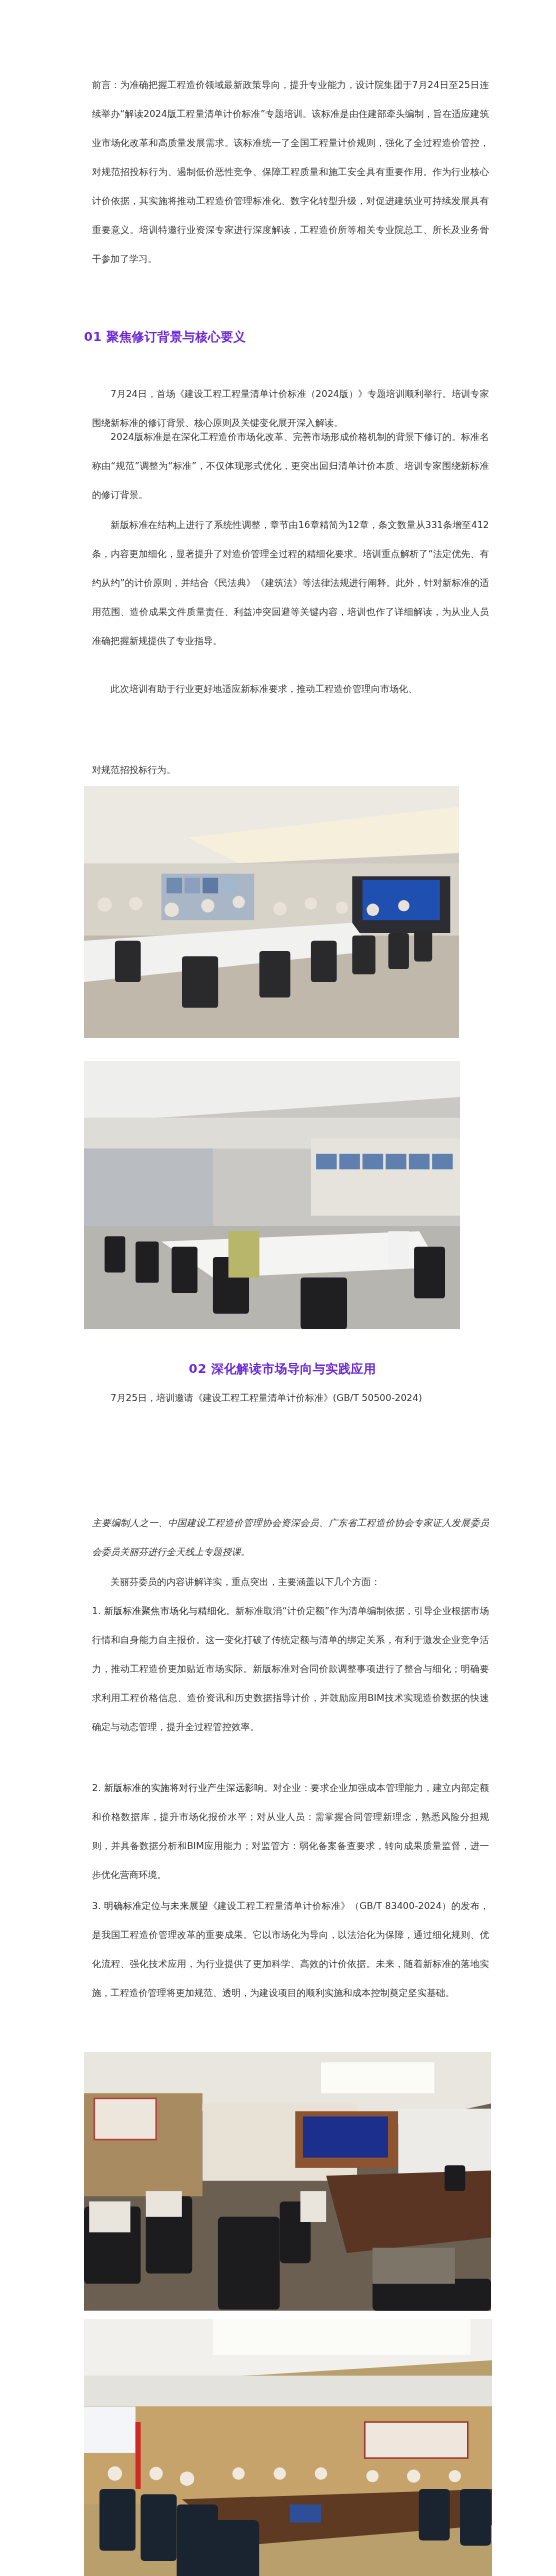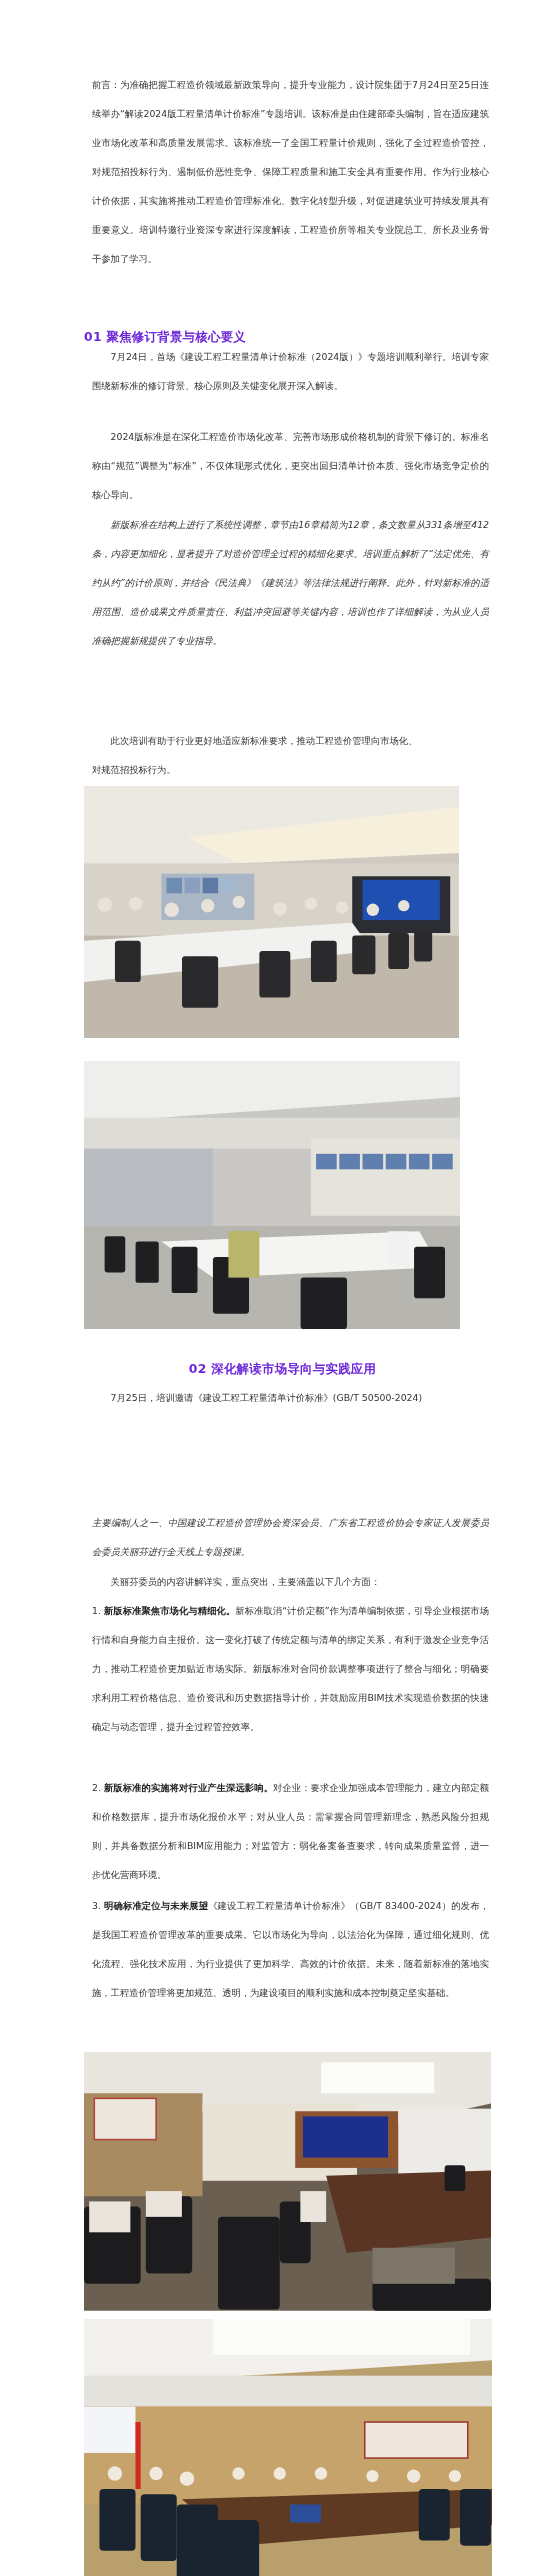--- a/index.html
+++ b/index.html
@@ -2,34 +2,34 @@
 <html style="font-size:8.2px"><head>
 <meta charset="utf-8">
 <style>
   html, body { margin:0; padding:0; background:#ffffff; }
   body { width:556px; height:2865px; position:relative; overflow:hidden;
          font-family:"DejaVu Sans","Liberation Sans",sans-serif; color:#333333; }
   .blk { position:absolute; left:84px; width:397px; }
   .p { font-size:9.3px; line-height:29px; margin:8px; text-align:justify; text-justify:inter-character; }
   .indent { text-indent:2em; }
   .h { font-size:12.4px; line-height:18.5px; margin:0; color:#6d28d9; font-weight:bold; letter-spacing:0.3px; }
-  .b { font-weight:bold; color:#222; }
+  .b { font-weight:normal; color:#222; }
   .photo { position:absolute; left:84px; overflow:hidden; background:#d9d6cf; }
   .photo .scene { position:absolute; inset:0; }
 </style>
 </head>
 <body>
 
 <p class="blk p" style="top:62px;">前言：为准确把握工程造价领域最新政策导向，提升专业能力，设计院集团于7月24日至25日连续举办“解读2024版工程量清单计价标准”专题培训。该标准是由住建部牵头编制，旨在适应建筑业市场化改革和高质量发展需求。该标准统一了全国工程量计价规则，强化了全过程造价管控，对规范招投标行为、遏制低价恶性竞争、保障工程质量和施工安全具有重要作用。作为行业核心计价依据，其实施将推动工程造价管理标准化、数字化转型升级，对促进建筑业可持续发展具有重要意义。培训特邀行业资深专家进行深度解读，工程造价所等相关专业院总工、所长及业务骨干参加了学习。</p>
 
 <h2 class="blk h" style="top:328px;">01 聚焦修订背景与核心要义</h2>
-<p class="blk p indent" style="top:334px;">7月24日，首场《建设工程工程量清单计价标准（2024版）》专题培训顺利举行。培训专家围绕新标准的修订背景、核心原则及关键变化展开深入解读。</p>
-<p class="blk p indent" style="top:414px;">2024版标准是在深化工程造价市场化改革、完善市场形成价格机制的背景下修订的。标准名称由“规范”调整为“标准”，不仅体现形式优化，更突出回归清单计价本质、强化市场竞争定价的核心导向。</p>
-<p class="blk p indent" style="top:502px;font-style:italic;">新版标准在结构上进行了系统性调整，章节由16章精简为12章，条文数量从331条增至412条，内容更加细化，显著提升了对造价管理全过程的精细化要求。培训重点解析了“法定优先、有约从约”的计价原则，并结合《民法典》《建筑法》等法律法规进行阐释。此外，针对新标准的适用范围、造价成果文件质量责任、利益冲突回避等关键内容，培训也作了详细解读，为从业人员准确把握新规提供了专业指导。</p>
-<p class="blk p indent" style="top:718px;">此次培训有助于行业更好地适应新标准要求，推动工程造价管理向市场化、</p>
+<p class="blk p indent" style="top:371px;">7月24日，首场《建设工程工程量清单计价标准（2024版）》专题培训顺利举行。培训专家围绕新标准的修订背景、核心原则及关键变化展开深入解读。</p>
+<p class="blk p indent" style="top:414px;">2024版标准是在深化工程造价市场化改革、完善市场形成价格机制的背景下修订的。标准名称由“规范”调整为“标准”，不仅体现形式优化，更突出回归清单计价本质、培训专家围绕新标准的修订背景。</p>
+<p class="blk p indent" style="top:502px;">新版标准在结构上进行了系统性调整，章节由16章精简为12章，条文数量从331条增至412条，内容更加细化，显著提升了对造价管理全过程的精细化要求。培训重点解析了“法定优先、有约从约”的计价原则，并结合《民法典》《建筑法》等法律法规进行阐释。此外，针对新标准的适用范围、造价成果文件质量责任、利益冲突回避等关键内容，培训也作了详细解读，为从业人员准确把握新规提供了专业指导。</p>
+<p class="blk p indent" style="top:666px;">此次培训有助于行业更好地适应新标准要求，推动工程造价管理向市场化、</p>
 <p class="blk p" style="top:747px;">对规范招投标行为。</p>
 
 <div class="photo" style="top:786px; width:375px; height:252px;" aria-label="培训现场照片：会议室内学员围坐长桌，前方屏幕显示培训课件">
   <svg class="scene" viewBox="0 0 727 490" preserveAspectRatio="none">
     <rect width="727" height="490" fill="#cfcac1"></rect>
     <polygon points="0,0 727,0 727,120 0,170" fill="#ece9e2"></polygon>
     <polygon points="200,100 727,40 727,130 300,150" fill="#f6efdc"></polygon>
     <rect x="0" y="150" width="727" height="160" fill="#d8d3c9"></rect>
     <rect x="150" y="170" width="180" height="90" fill="#a9b6c6"></rect>
     <rect x="160" y="178" width="30" height="30" fill="#6e8bb0"></rect>

